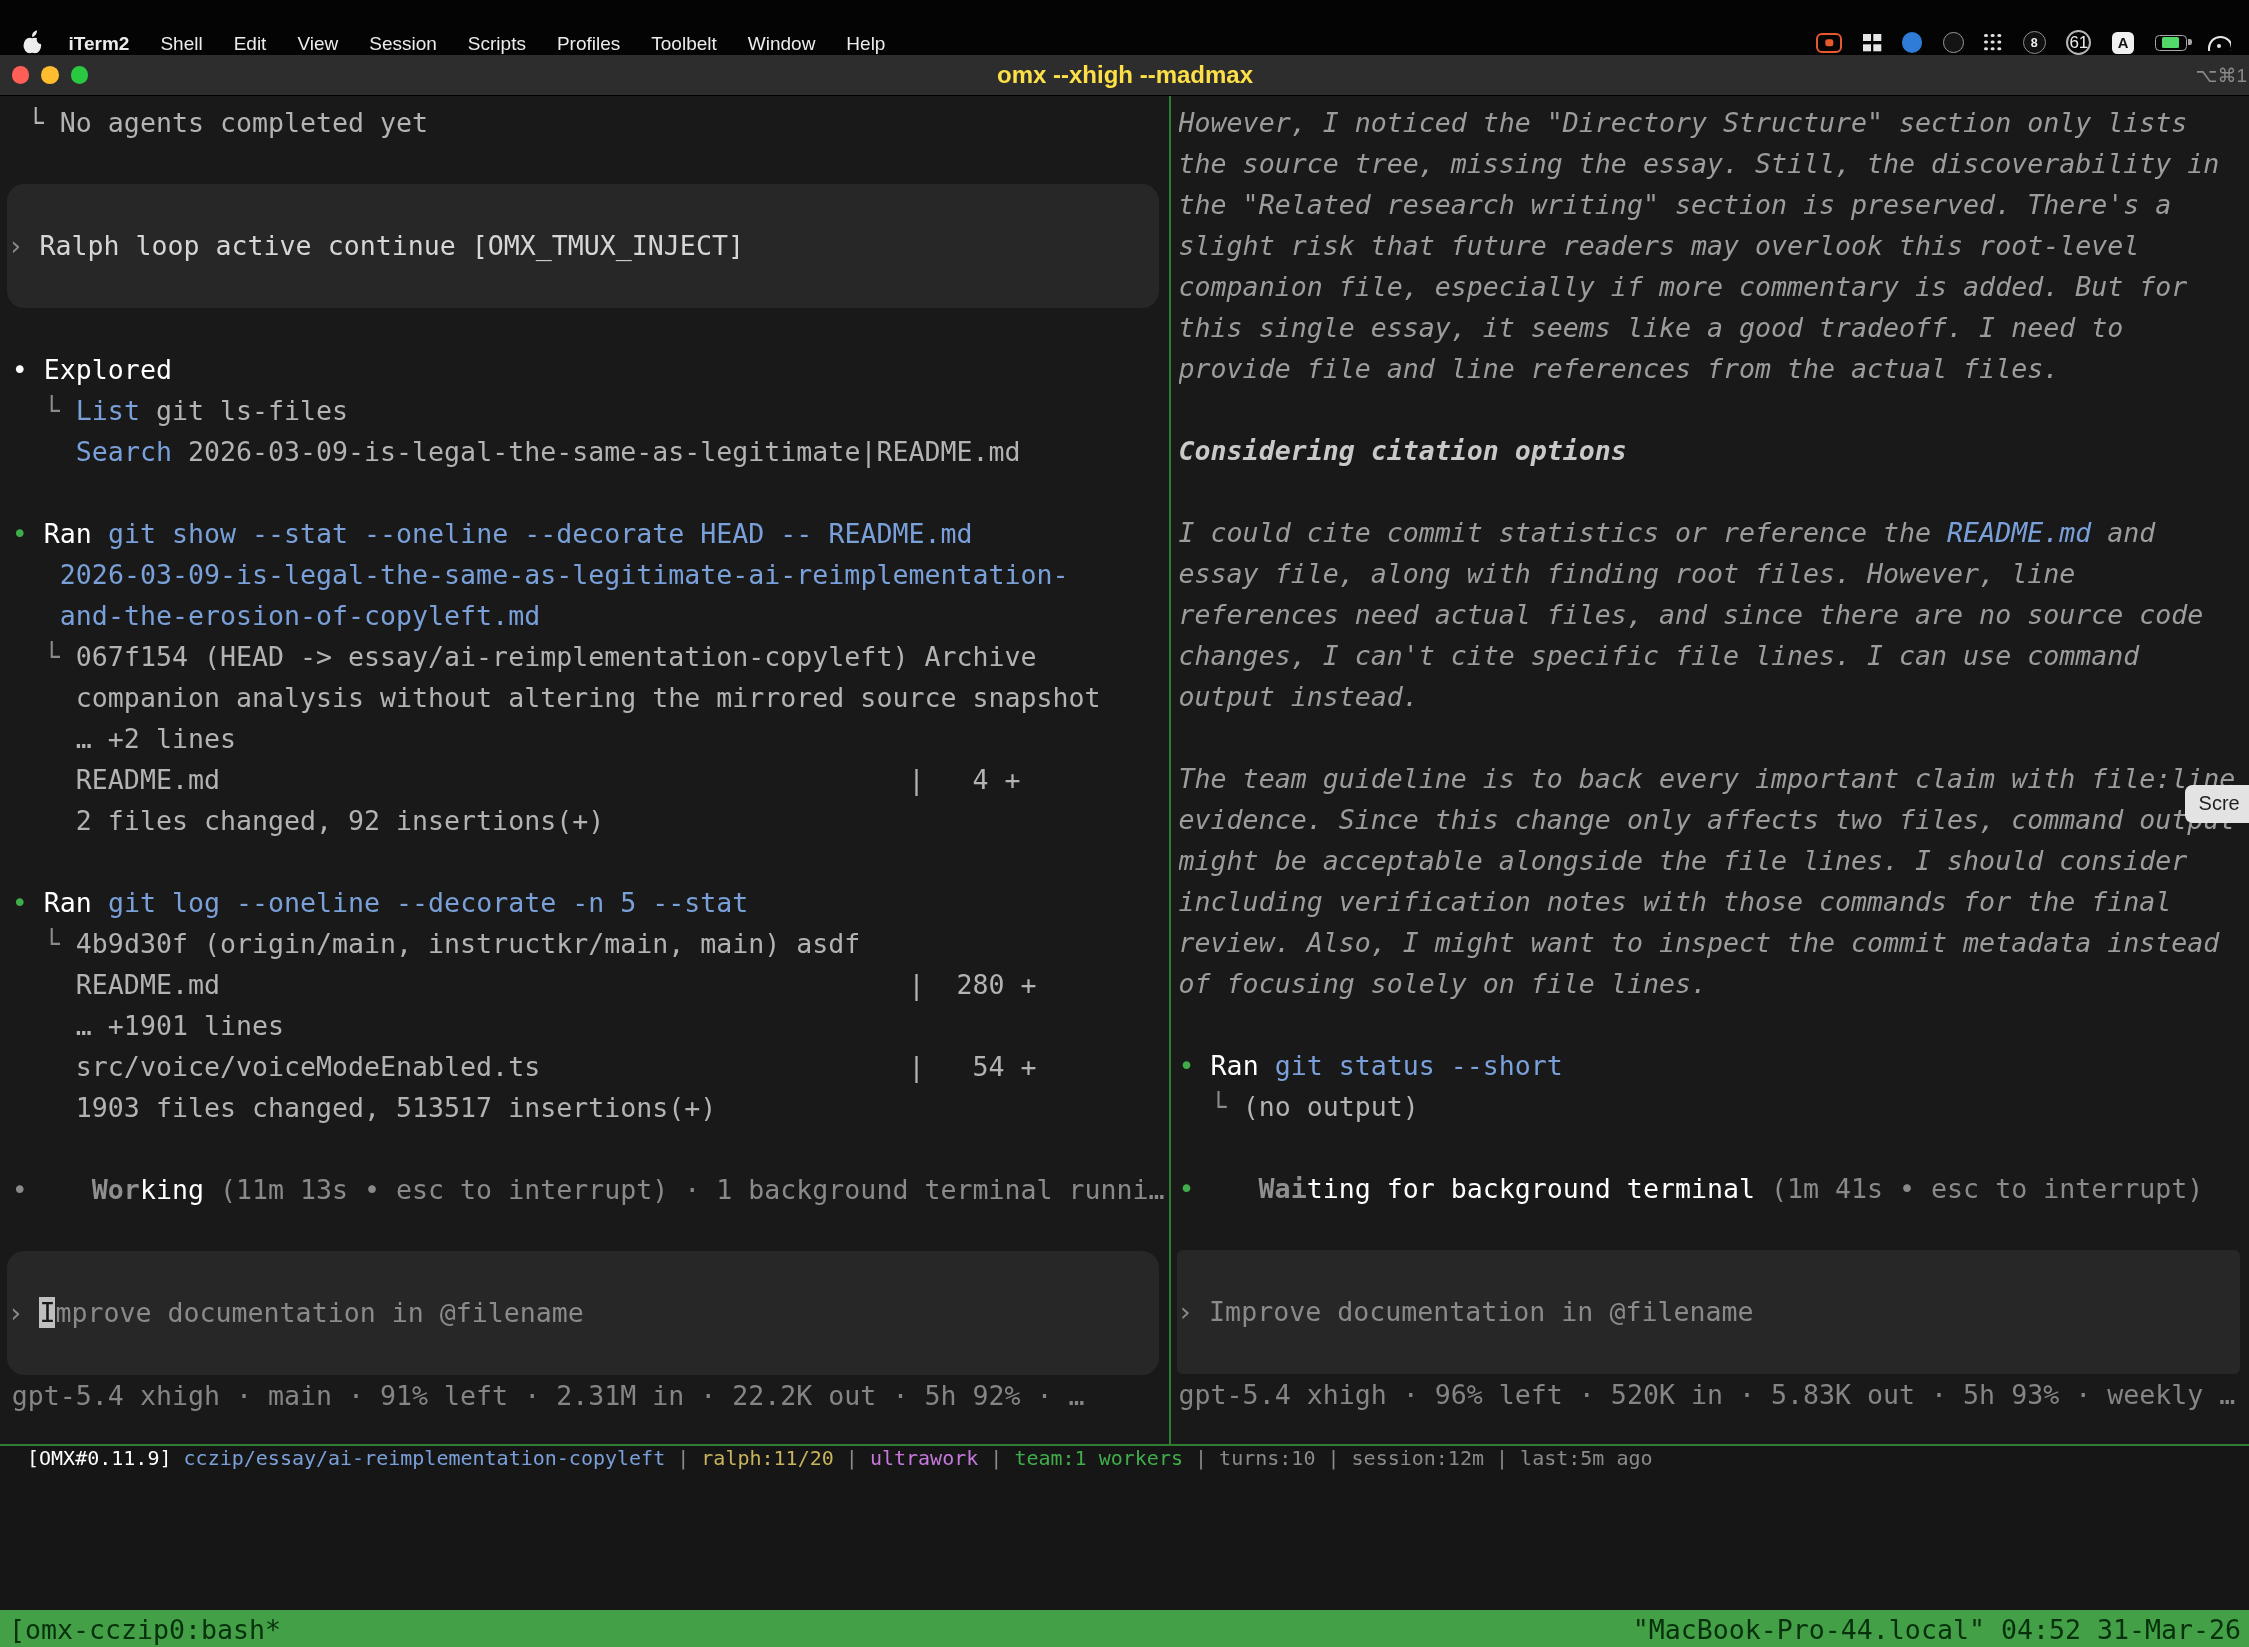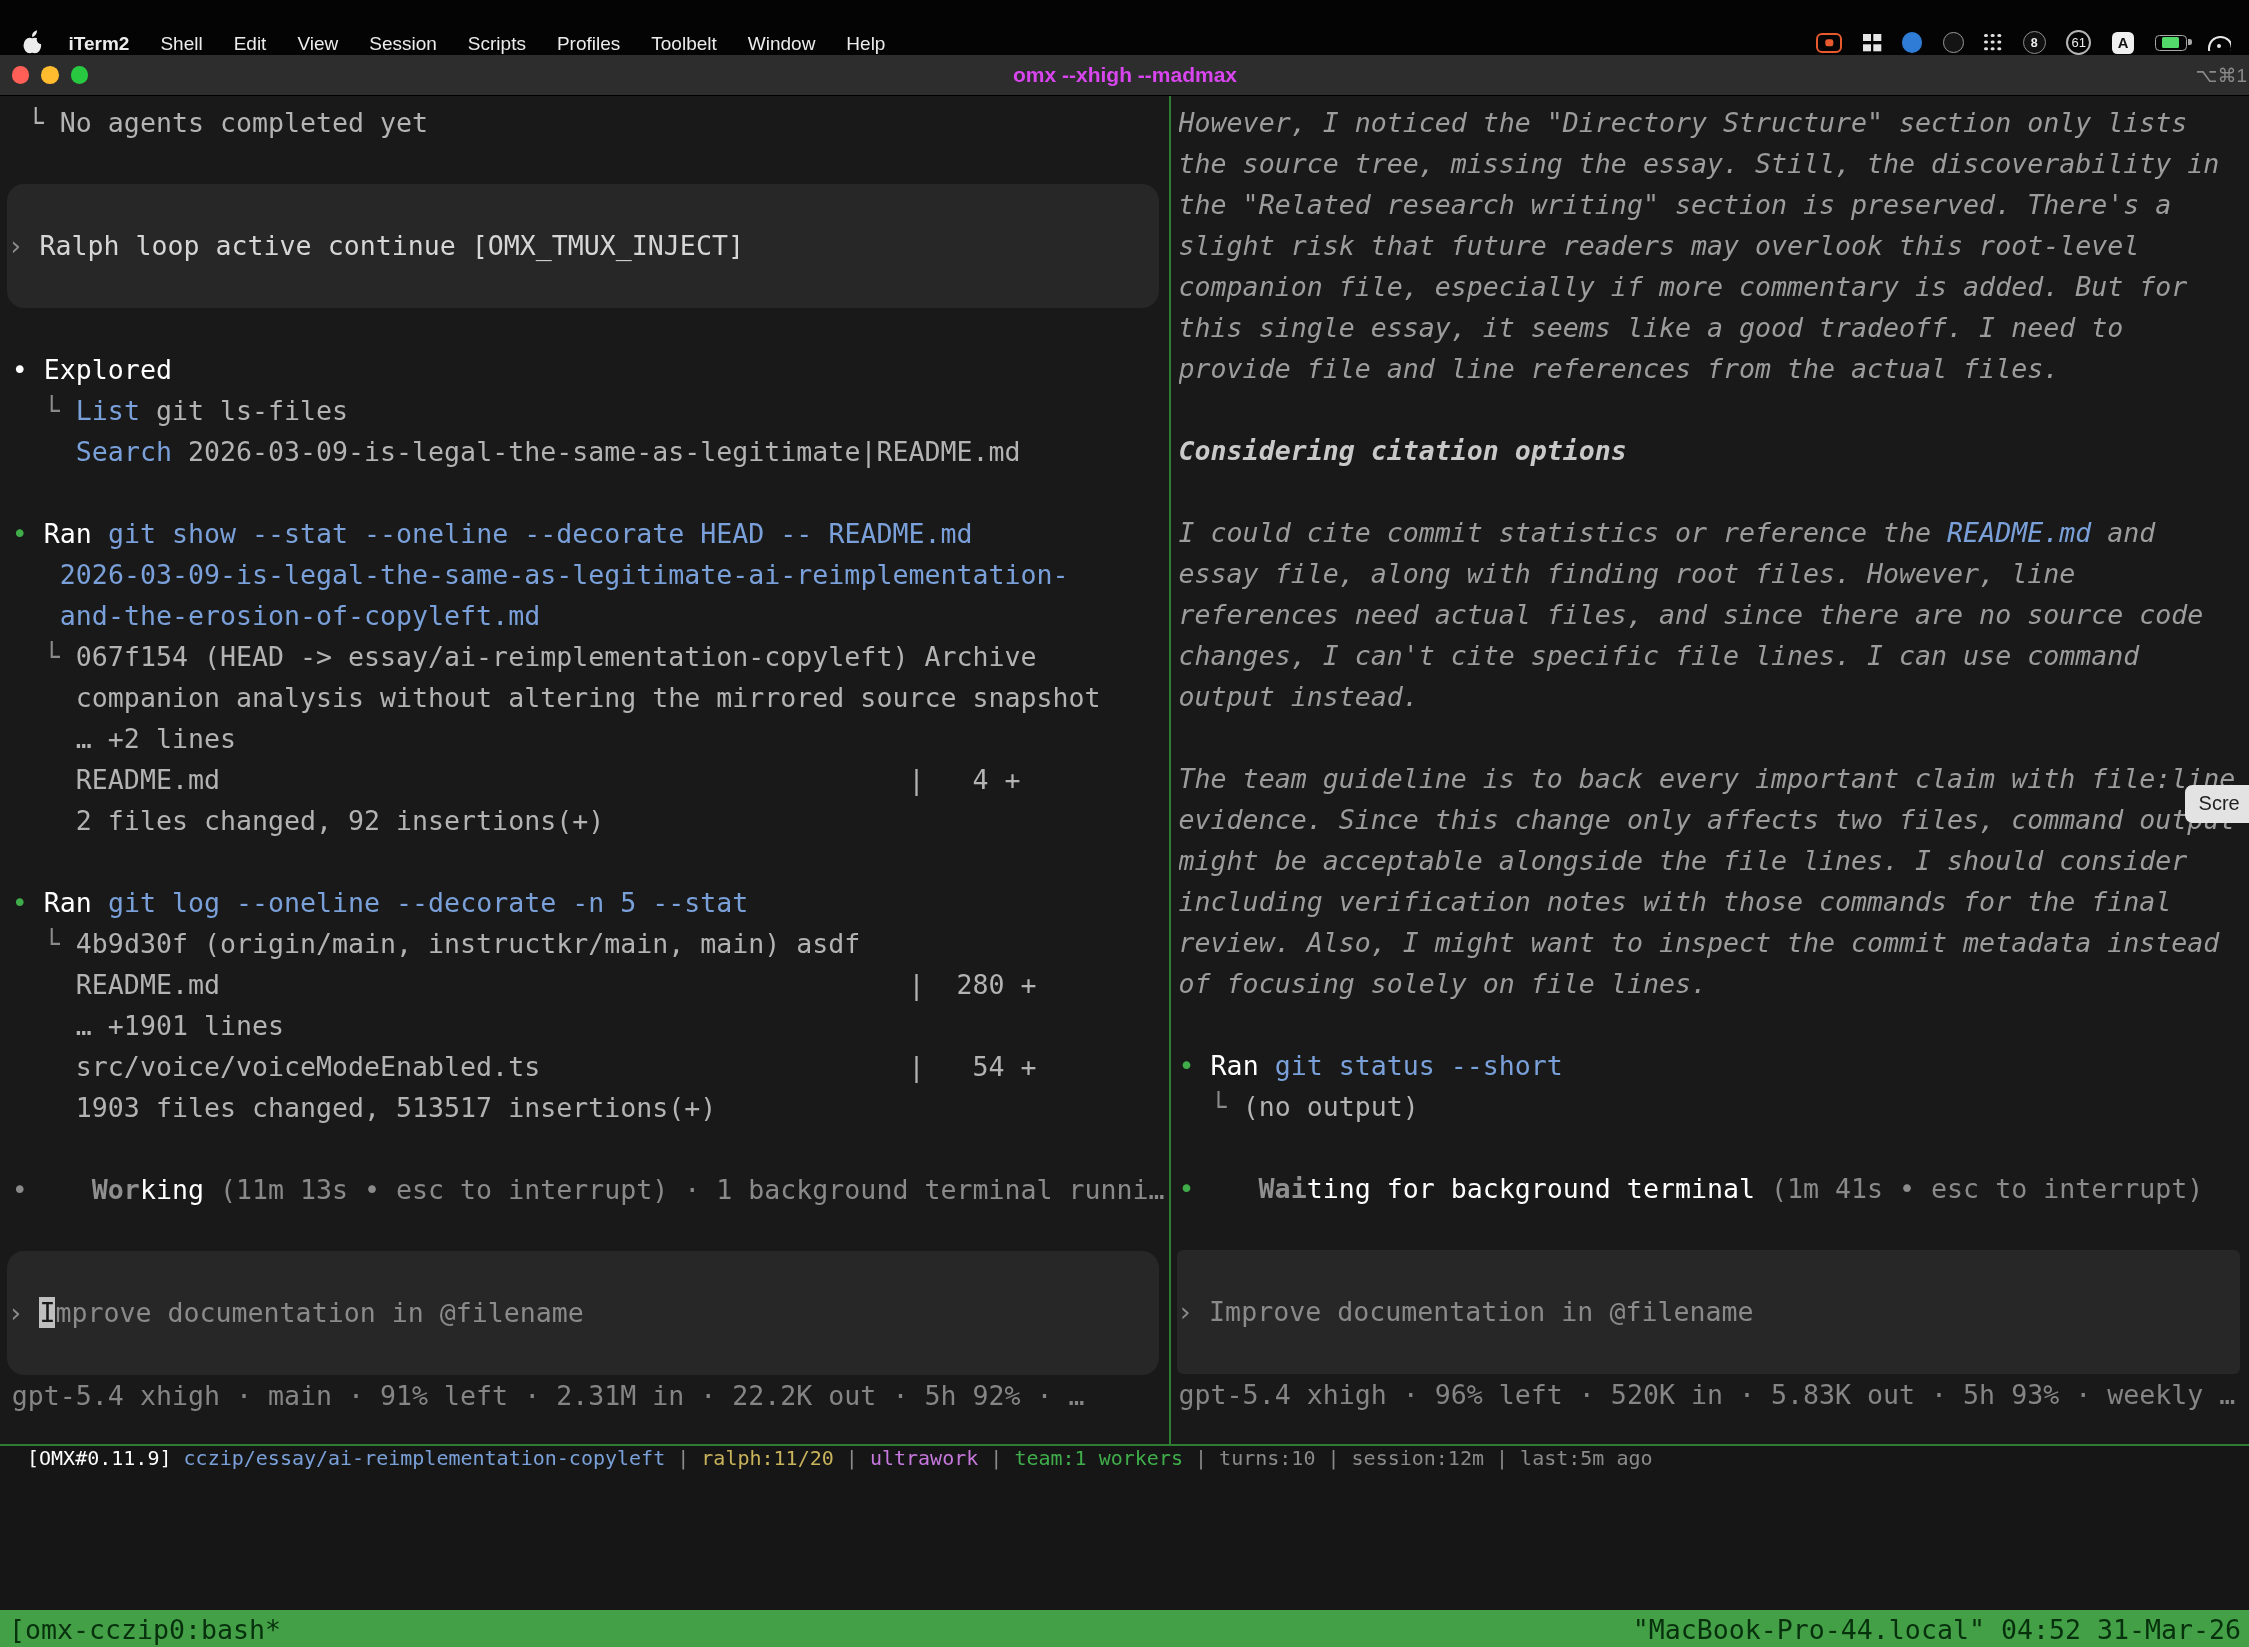--- a/index.html
+++ b/index.html
@@ -29,21 +29,21 @@
   .mi-grid-icon::before { content:""; position:absolute; left:0; top:0; width:7.4px; height:7.4px;
         background:#e6e6e6; box-shadow:10.3px 0 0 #e6e6e6, 0 10.3px 0 #e6e6e6, 10.3px 10.3px 0 #e6e6e6; }
   .mi-blue-app-icon { width:20.7px; height:20.7px; border-radius:50%; background:#2e7cd6; }
   .mi-dark-app-icon { width:20.7px; height:20.7px; border-radius:50%; background:#141414; border:1.5px solid #9a9a9a; }
   .mi-dots-grid-icon { width:17.7px; height:17.7px; position:relative; }
   .mi-dots-grid-icon::before { content:""; position:absolute; left:0; top:0; width:3.7px; height:3.7px;
         border-radius:50%; background:#dedede;
         box-shadow:6.6px 0 0 #dedede,13.3px 0 0 #dedede,0 6.6px 0 #dedede,6.6px 6.6px 0 #dedede,13.3px 6.6px 0 #dedede,0 13.3px 0 #dedede,6.6px 13.3px 0 #dedede,13.3px 13.3px 0 #dedede; }
   .mi-eight-ball-icon { width:23px; height:23px; border-radius:50%; background:#101010; border:1.5px solid #8d8d8d;
         font-size:12.5px; font-weight:bold; }
-  .mi-battery-percent-icon { width:25px; height:25px; border-radius:50%; border:2.2px solid #b5b5b5; font-size:13px; }
+  .mi-battery-percent-icon { width:25px; height:25px; border-radius:50%; border:2.2px solid #b5b5b5; font-size:17px; }
   .mi-input-source-icon { width:22px; height:22px; border-radius:5.2px; background:#f0f0f0; color:#111;
         font-size:14.8px; font-weight:bold; }
   .mi-battery-icon { width:32px; height:16px; border:1.5px solid #a8a8a8; border-radius:4.4px; position:relative; padding:1.5px; }
   .mi-battery-icon::before { content:""; display:block; height:100%; width:61%; background:#53d86a; border-radius:1.5px; }
   .mi-battery-icon::after { content:""; position:absolute; right:-5.9px; top:3.7px; width:3.7px; height:5.9px;
         background:#a8a8a8; border-radius:0 2.2px 2.2px 0; }
   .mi-wifi-icon { width:23.6px; height:16px; position:relative; overflow:hidden; }
   .mi-wifi-icon::before { content:""; position:absolute; left:0.7px; top:1.5px; width:20.7px; height:20.7px;
         border:2.2px solid #e6e6e6; border-radius:50%; }
   .mi-wifi-icon::after { content:""; position:absolute; left:9.6px; top:9.6px; width:4.4px; height:4.4px;
@@ -51,22 +51,22 @@
 
   
   .titlebar { height:41px; background:#2d2d2d; border-bottom:0.7px solid #000;
         display:flex; align-items:center; position:relative;
         font-family:"Liberation Sans", sans-serif; }
   .traffic { display:flex; gap:11.8px; padding-left:11.8px; z-index:2; }
   .light { width:17.7px; height:17.7px; border-radius:50%; }
   .light-red { background:#ff5f57; }
   .light-yellow { background:#febc2e; }
   .light-green { background:#28c840; }
-  .wtitle { position:absolute; left:0; right:0; text-align:center; color:#d946ef;
-        font-size:21px; font-weight:bold; }
+  .wtitle { position:absolute; left:0; right:0; text-align:center; color:#fde047;
+        font-size:24px; font-weight:bold; }
   .wshortcut { margin-left:auto; color:#8a8a8a; font-size:19px; padding-right:3px; z-index:2; }
 
   
   .panes { display:flex; height:1348px; position:relative; }
   .pane { background:#191919; overflow:hidden; font-size:26.6px; line-height:41px; color:#b3b3b3; }
   .pane-left { width:1169px; padding:5.9px 0 0 11.8px; }
   .vdiv { width:2.2px; background:#2e7d32; }
   .pane-right { flex:1; padding:5.9px 0 0 7.4px; }
   .trow { height:41px; white-space:pre; overflow:hidden; }
   .pblock { background:#272727; border-radius:5.9px; height:124px; display:flex; align-items:center; }

